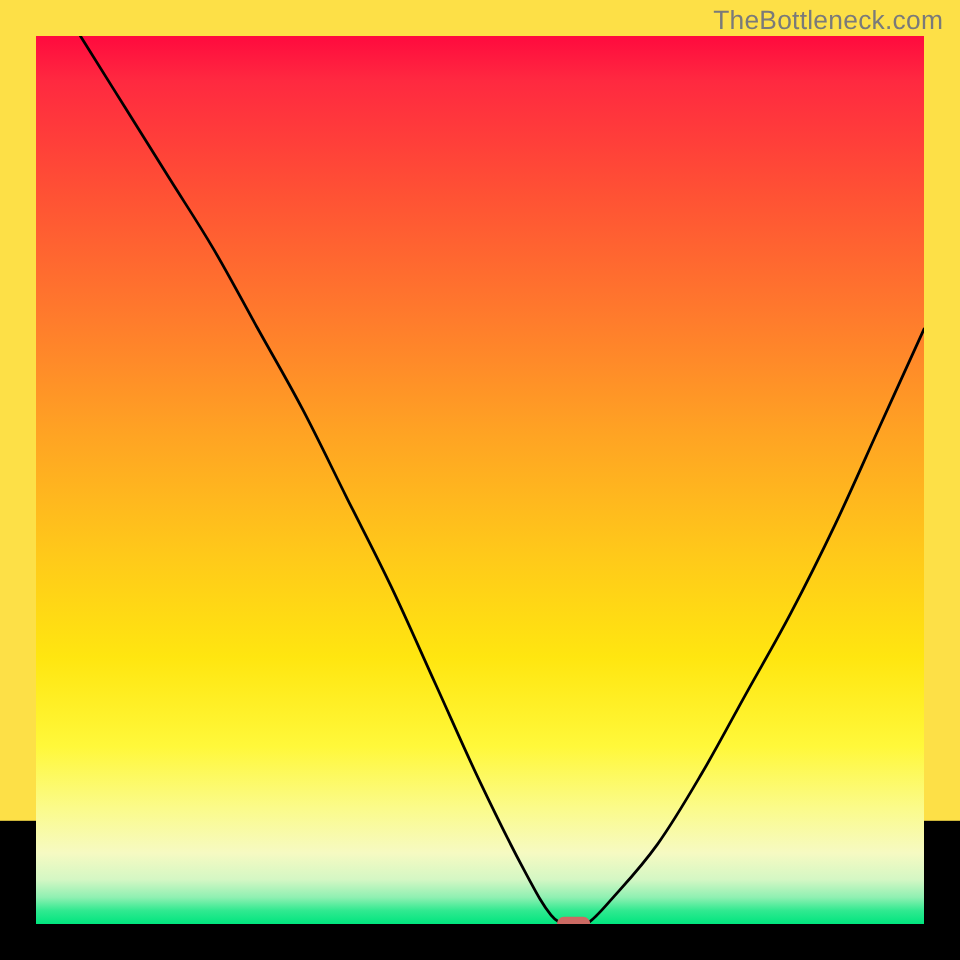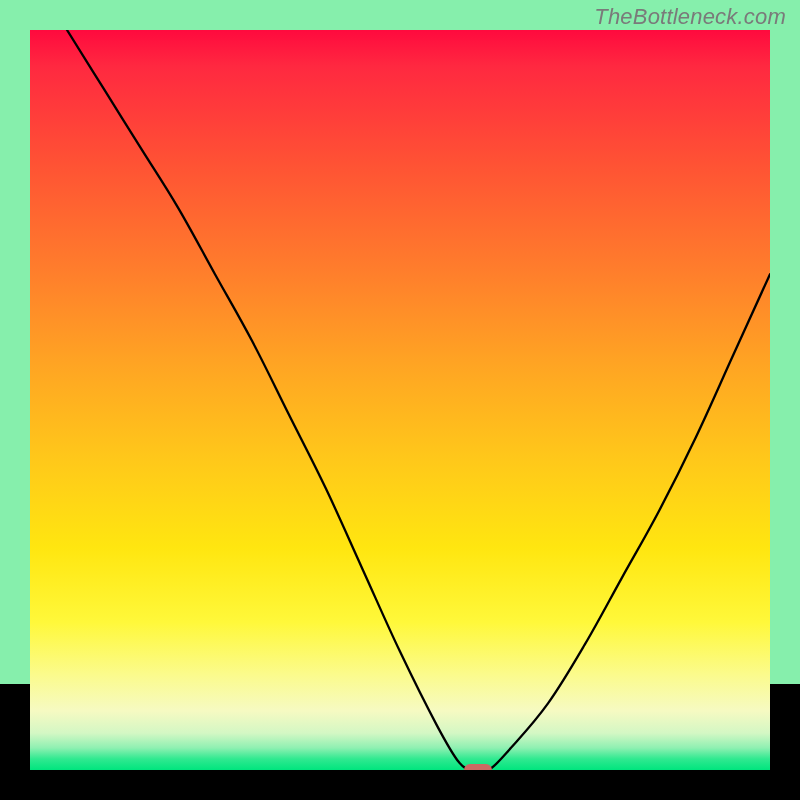--- a/index.html
+++ b/index.html
@@ -8,22 +8,21 @@
     width: 800px;
     height: 800px;
     background: #000;
     overflow: hidden;
     font-family: Arial, Helvetica, sans-serif;
   }
   .frame {
     position: relative;
     width: 800px;
     height: 684px;
-    background: #86efac;
-    font-style: italic;
+    background: #fde047;
   }
   .watermark {
     position: absolute;
     top: 4px;
     right: 14px;
     color: #7a7a7a;
     font-size: 22px;
     font-weight: 500;
     letter-spacing: 0.2px;
     z-index: 10;

